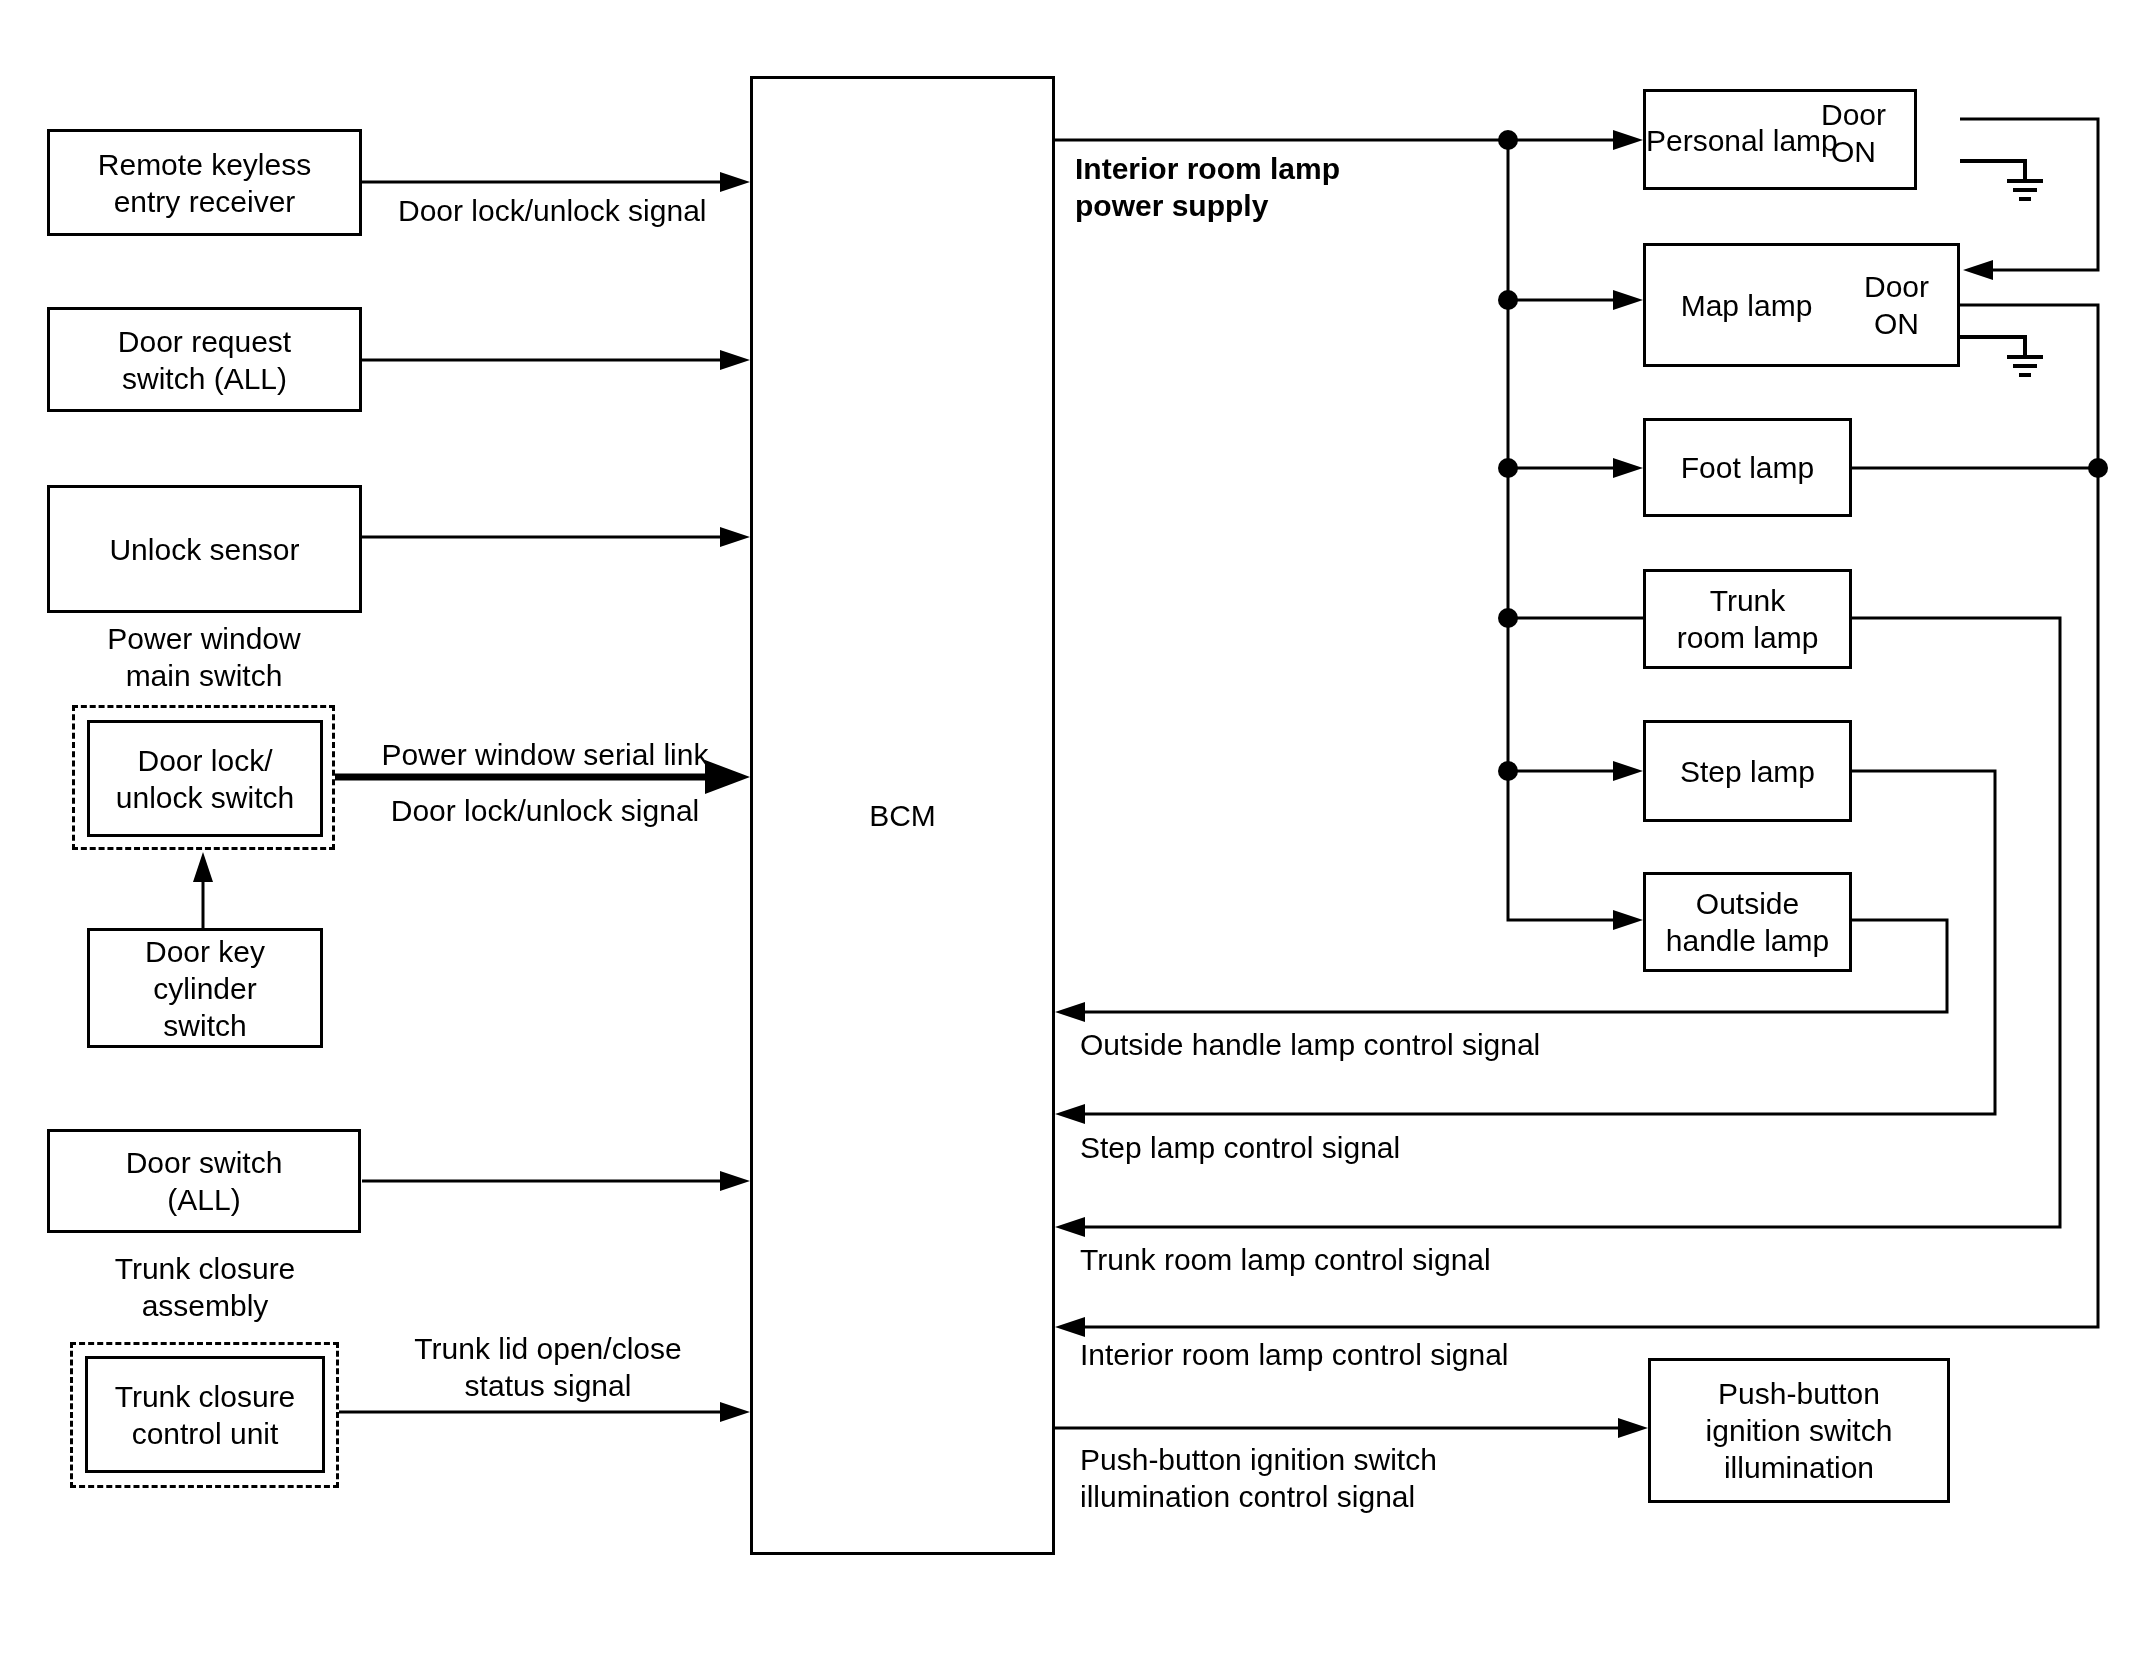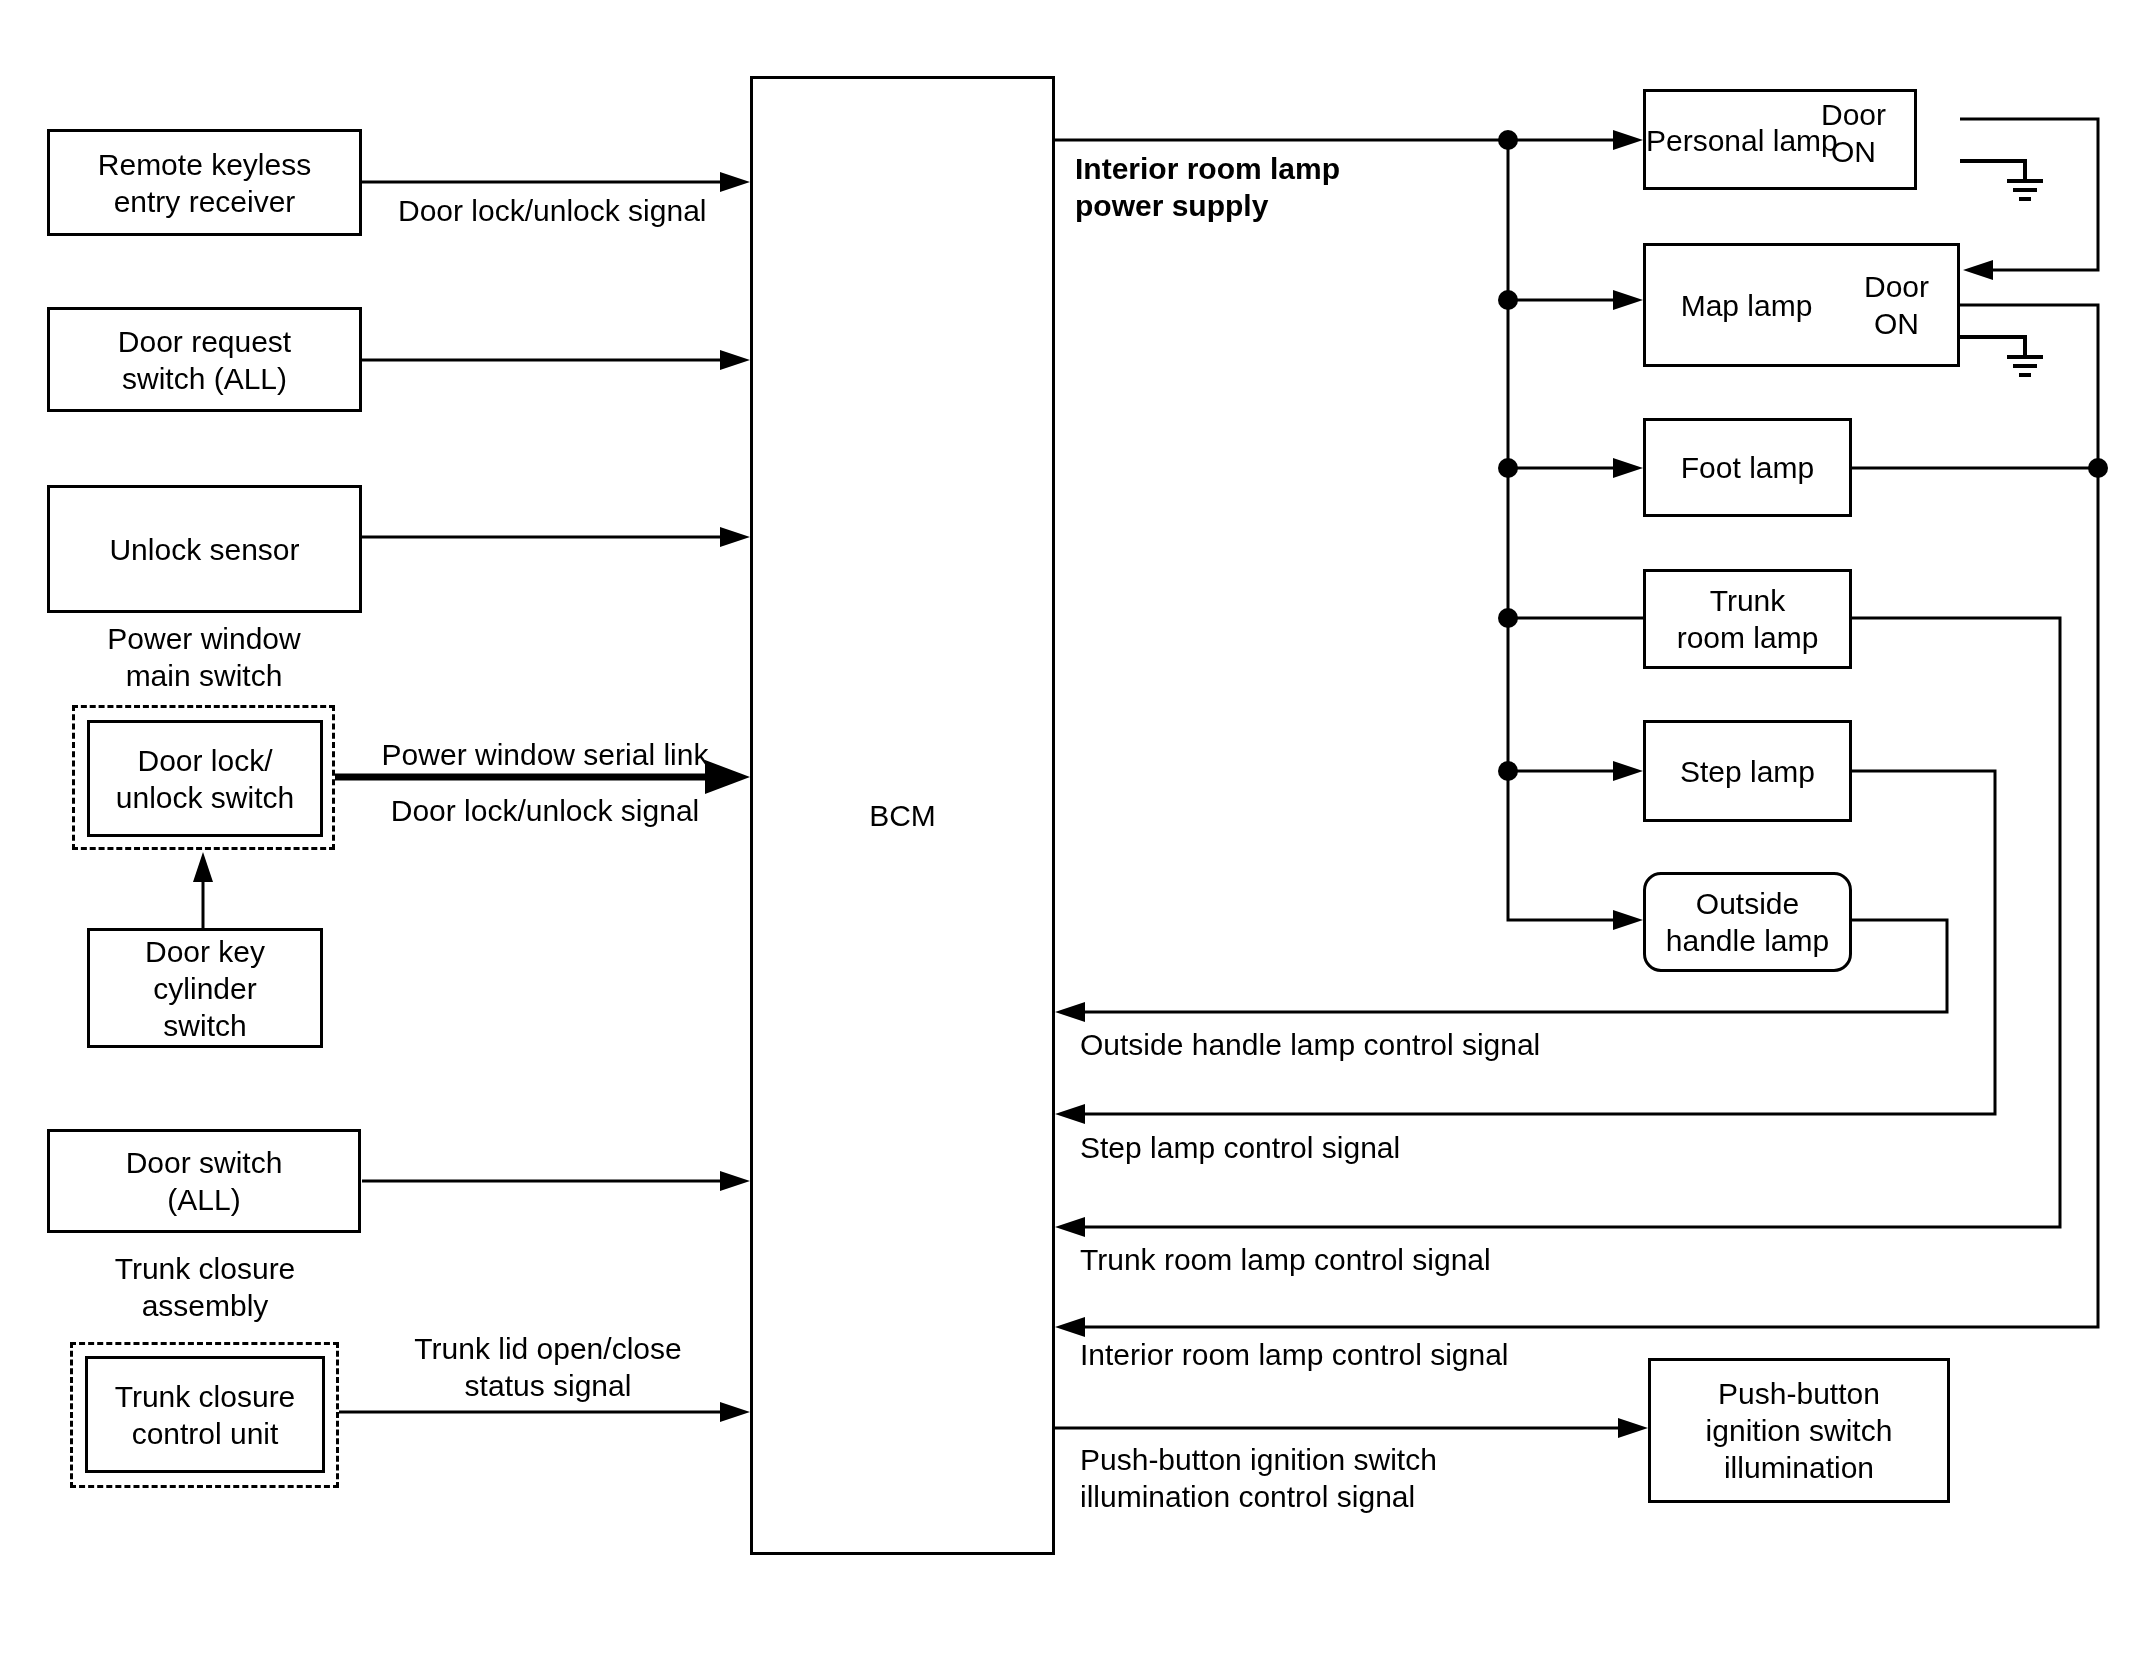--- a/index.html
+++ b/index.html
@@ -70,21 +70,21 @@
 ON</span>
   </div>
 
   <div class="box" style="left:1643px;top:418px;width:209px;height:99px;">Foot lamp</div>
 
   <div class="box" style="left:1643px;top:569px;width:209px;height:100px;">Trunk
 room lamp</div>
 
   <div class="box" style="left:1643px;top:720px;width:209px;height:102px;">Step lamp</div>
 
-  <div class="box" style="left:1643px;top:872px;width:209px;height:100px;border-radius:18px;">Outside
+  <div class="box" style="left:1643px;top:872px;width:209px;height:100px;">Outside
 handle lamp</div>
 
   <div class="box" style="left:1648px;top:1358px;width:302px;height:145px;">Push-button
 ignition switch
 illumination</div>
 
   <div class="lbl" style="left:398px;top:192px;">Door lock/unlock signal</div>
 
   <div class="lbl center" style="left:545px;top:736px;">Power window serial link</div>
 

